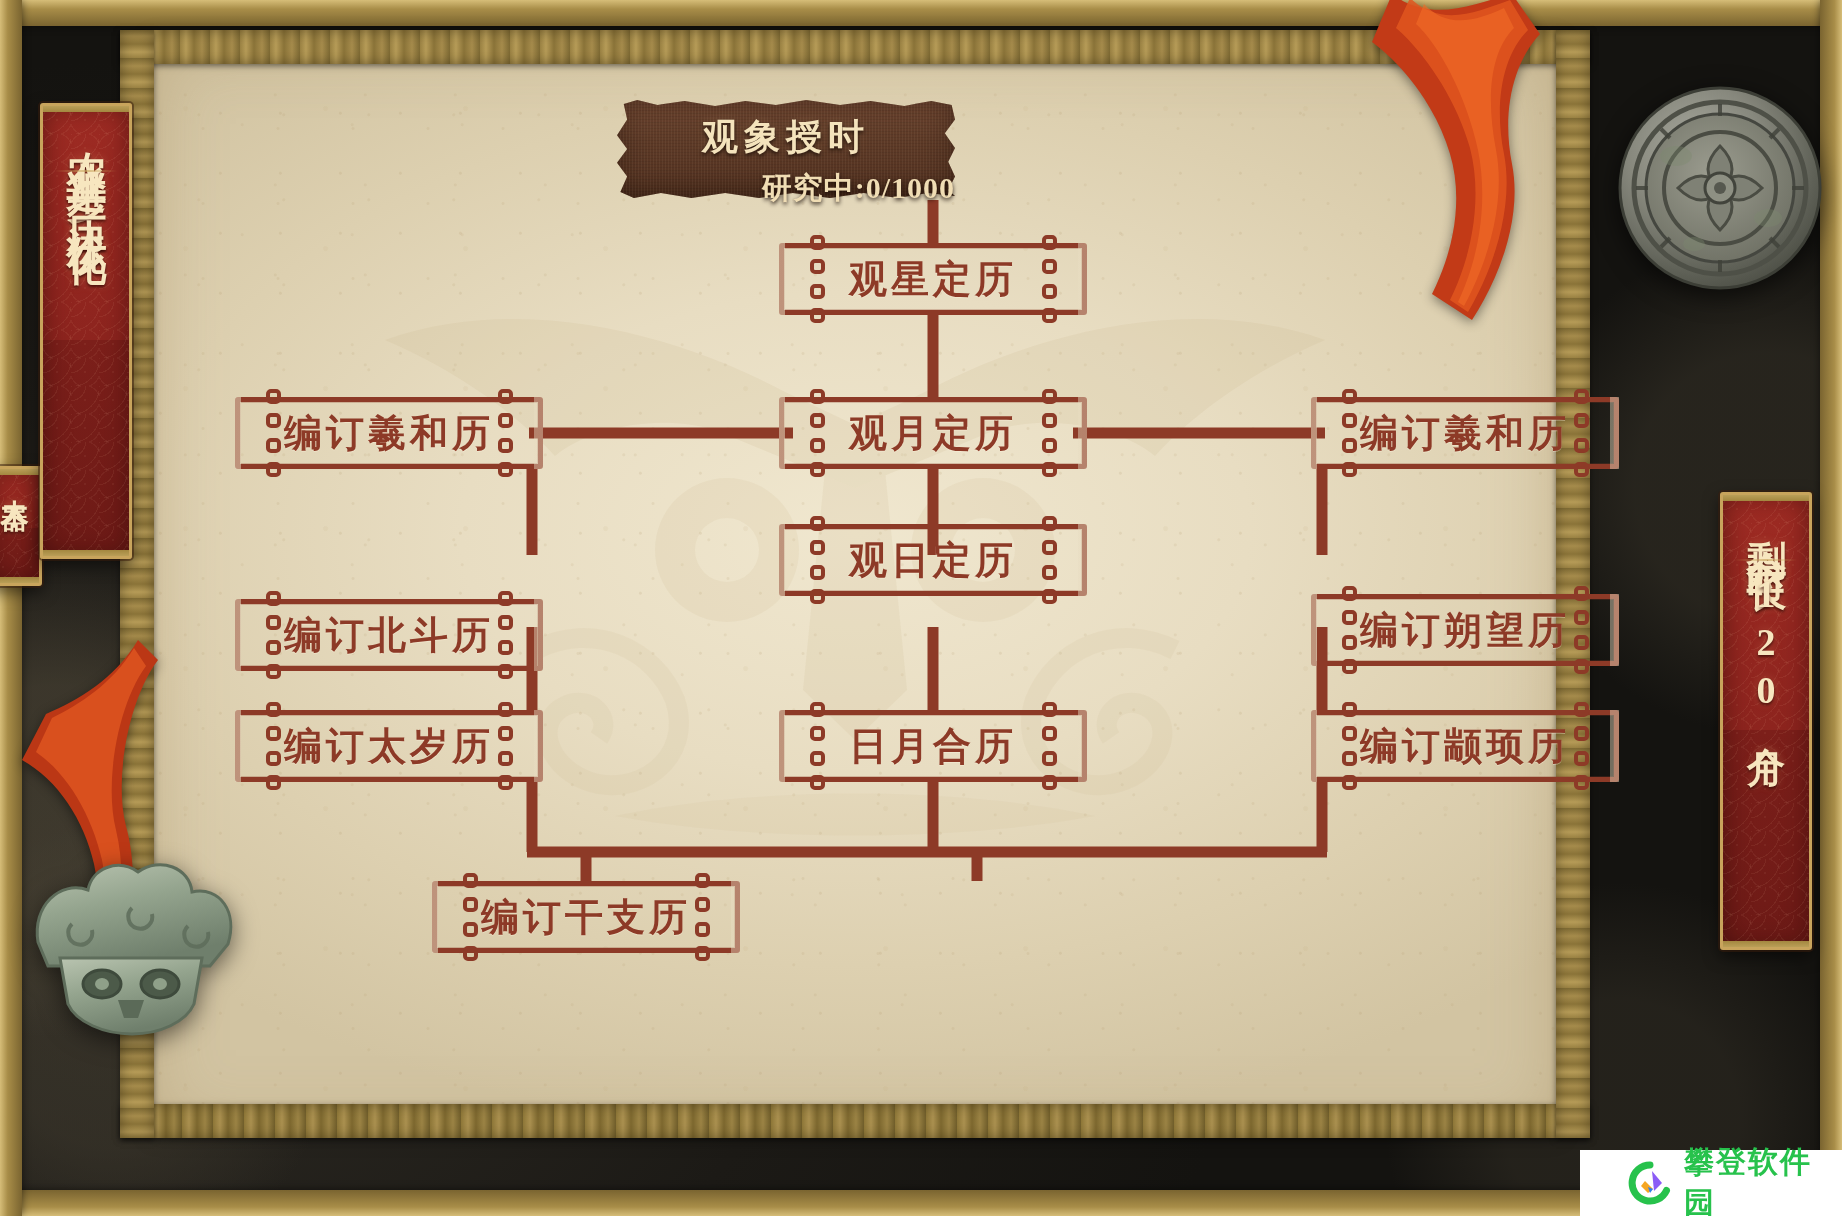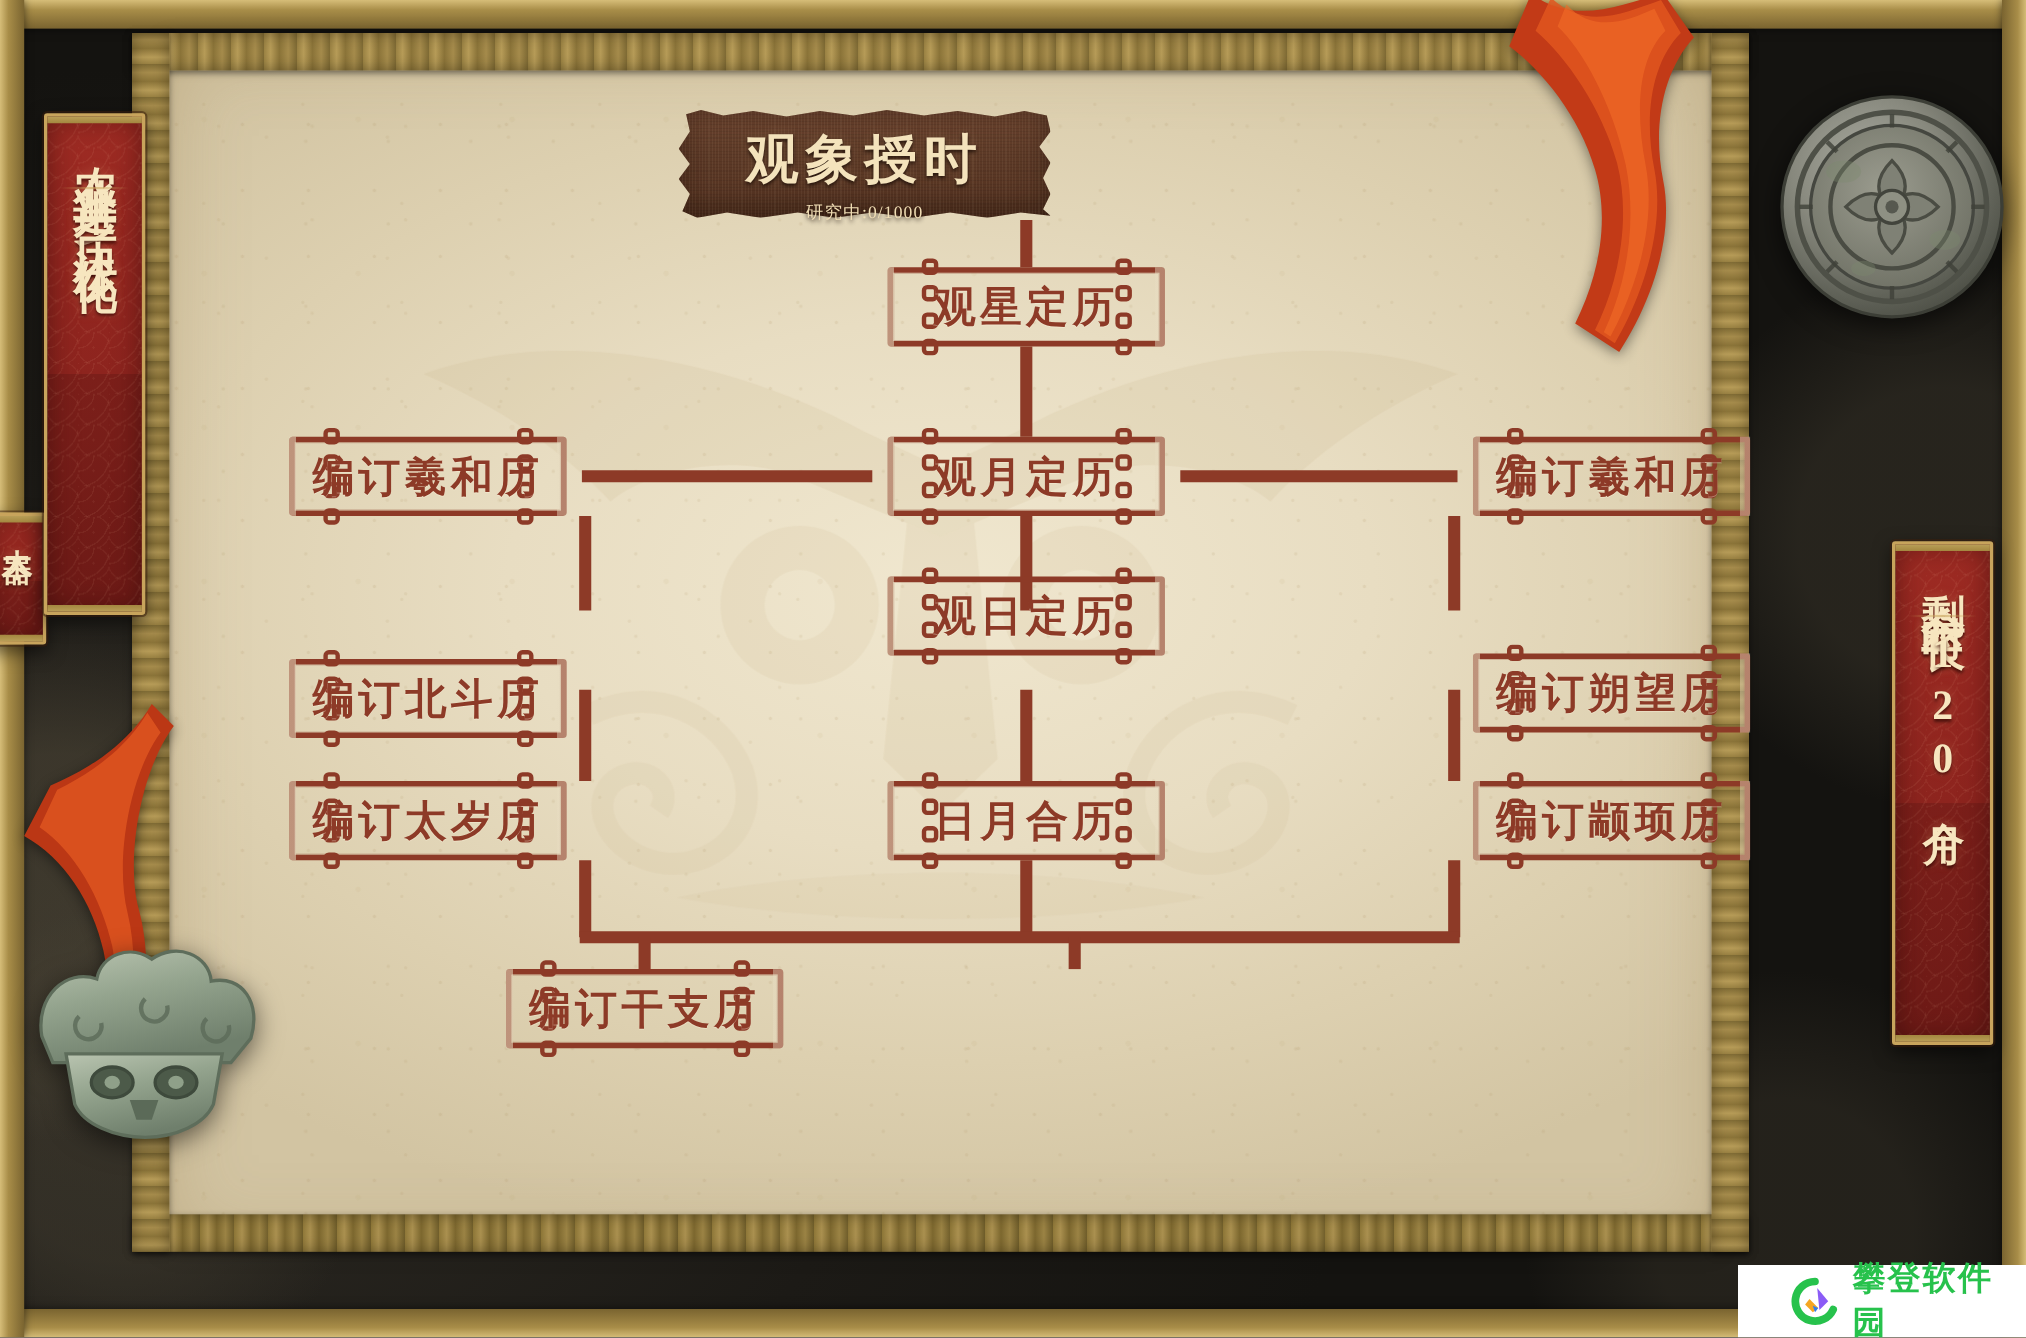--- a/index.html
+++ b/index.html
@@ -226,46 +226,46 @@
     content:"";
     position:absolute; inset:0;
     background-image:
       repeating-linear-gradient(90deg, rgba(255,235,200,.05) 0 1px, transparent 1px 3px),
       repeating-linear-gradient(0deg, rgba(0,0,0,.07) 0 1px, transparent 1px 3px);
   }
   .title-cloth .t-main {
     position:relative; z-index:3;
     text-align:center;
     color:#f4e3bc;
-    font-size:48px; font-weight:700;
+    font-size:36px; font-weight:700;
     letter-spacing:6px;
     padding-top:13px;
     text-shadow: 0 2px 4px rgba(20,8,2,.9), 0 0 10px rgba(255,200,140,.2);
   }
   .title-cloth .t-sub {
     position:relative; z-index:3;
-    text-align:center;
+    text-align:right;
     color:#f0ddb4;
-    font-size:16px; font-weight:400;
+    font-size:30px; font-weight:700;
     letter-spacing:1px;
     padding-top:6px;
     text-shadow: 0 2px 4px rgba(20,8,2,.9);
   }
 
   
   #tree {
     position:absolute;
     left:152px; top:40px; width:1406px; height:1094px;
     z-index: 15;
   }
   #edges { position:absolute; inset:0; width:100%; height:100%; }
 
   .node {
     position:absolute;
-    width:252px; height:72px;
+    width:308px; height:72px;
     transform: translate(-50%,-50%);
     cursor:pointer;
   }
   .node .box {
     position:absolute; inset:0;
     border:5px solid #8d3a27;
     border-radius:3px;
     background: transparent;
     box-shadow: inset 0 0 0 1px rgba(141,58,39,.25);
   }

